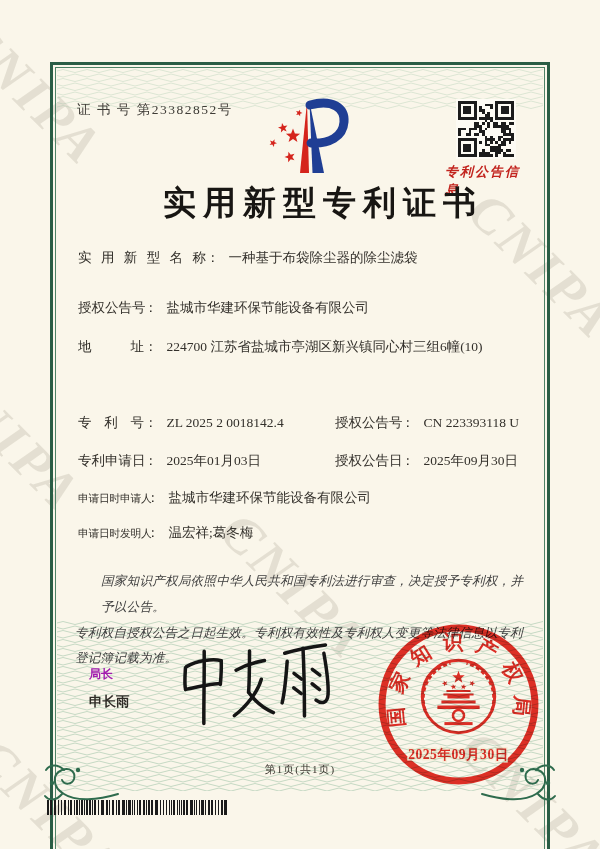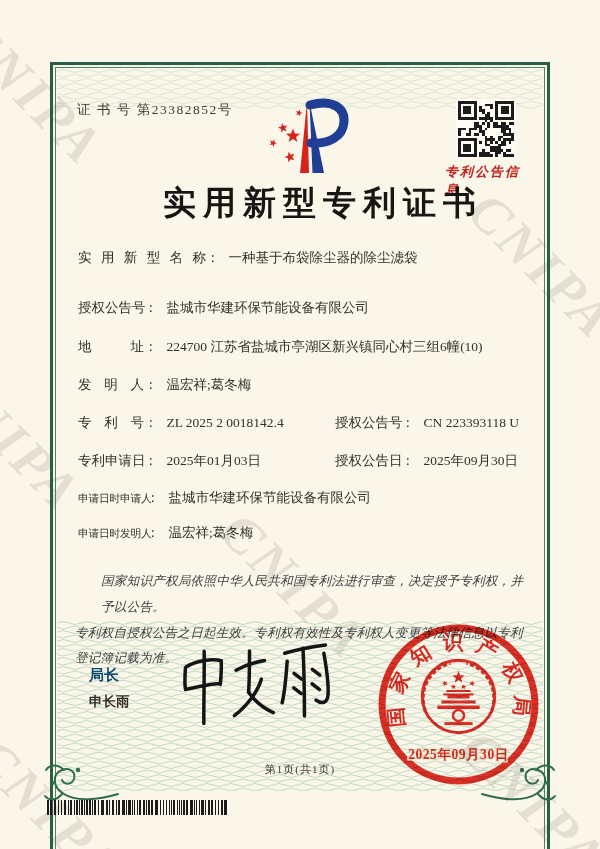--- a/index.html
+++ b/index.html
@@ -21,21 +21,21 @@
          font-weight:700;letter-spacing:7px;color:#181613;margin-left:23px;}
   .row{position:absolute;left:25px;font-size:13.5px;color:#33302b;white-space:nowrap;}
   .lbl{display:inline-block;text-align:justify;text-align-last:justify;overflow:visible;}
   .w128{width:128px;} .w66{width:66px;}
   .long{width:68px;font-size:10.8px;letter-spacing:-0.3px;}
   .val{margin-left:9px;}
   .col2{position:absolute;left:257px;top:0;}
   .legal{position:absolute;left:22px;top:504px;width:458px;font-size:12.6px;line-height:2.05;
          color:#404040;font-style:italic;letter-spacing:0.2px;}
   .legal .l1{padding-left:26px;}
-  .sig-title{position:absolute;left:36px;top:601px;font-size:15px;font-weight:700;color:#0c4a6e;
+  .sig-title{position:absolute;left:36px;top:601px;font-size:12px;font-weight:700;color:#a21caf;
              font-family:"Liberation Sans","DejaVu Sans",sans-serif;}
   .sig-name{position:absolute;left:36px;top:628px;font-size:13.5px;font-weight:700;color:#2f2c27;
             font-family:"Liberation Sans","DejaVu Sans",sans-serif;}
   .sig-hand{position:absolute;left:118px;top:572px;}
   .sealwrap{position:absolute;left:318px;top:552px;mix-blend-mode:multiply;opacity:.95;}
   .footer{position:absolute;left:0;top:697px;width:100%;text-align:center;font-size:11px;
           letter-spacing:1px;color:#3c3831;}
   .flourish{position:absolute;pointer-events:none;}
   .barcode{position:absolute;left:47px;top:800px;}
 </style>
@@ -305,23 +305,20 @@
 
     <div class="row" style="top:184px">
       <span class="lbl w128">实用新型名称</span><span>：</span><span class="val">一种基于布袋除尘器的除尘滤袋</span>
     </div>
     <div class="row" style="top:234px">
       <span class="lbl w66">授权公告号</span><span>：</span><span class="val">盐城市华建环保节能设备有限公司</span>
     </div>
     <div class="row" style="top:273px">
       <span class="lbl w66">地址</span><span>：</span><span class="val">224700 江苏省盐城市亭湖区新兴镇同心村三组6幢(10)</span>
     </div>
-    <div class="row" style="top:311px">
-      <span class="lbl w66">发明人</span><span>：</span><span class="val">温宏祥;葛冬梅</span>
-    </div>
     <div class="row" style="top:349px">
       <span class="lbl w66">专利号</span><span>：</span><span class="val">ZL 2025 2 0018142.4</span>
       <span class="col2"><span class="lbl w66">授权公告号</span><span>：</span><span class="val">CN 223393118 U</span></span>
     </div>
     <div class="row" style="top:387px">
       <span class="lbl w66">专利申请日</span><span>：</span><span class="val">2025年01月03日</span>
       <span class="col2"><span class="lbl w66">授权公告日</span><span>：</span><span class="val">2025年09月30日</span></span>
     </div>
     <div class="row" style="top:424px">
       <span class="lbl long">申请日时申请人</span><span>：</span><span class="val">盐城市华建环保节能设备有限公司</span>

